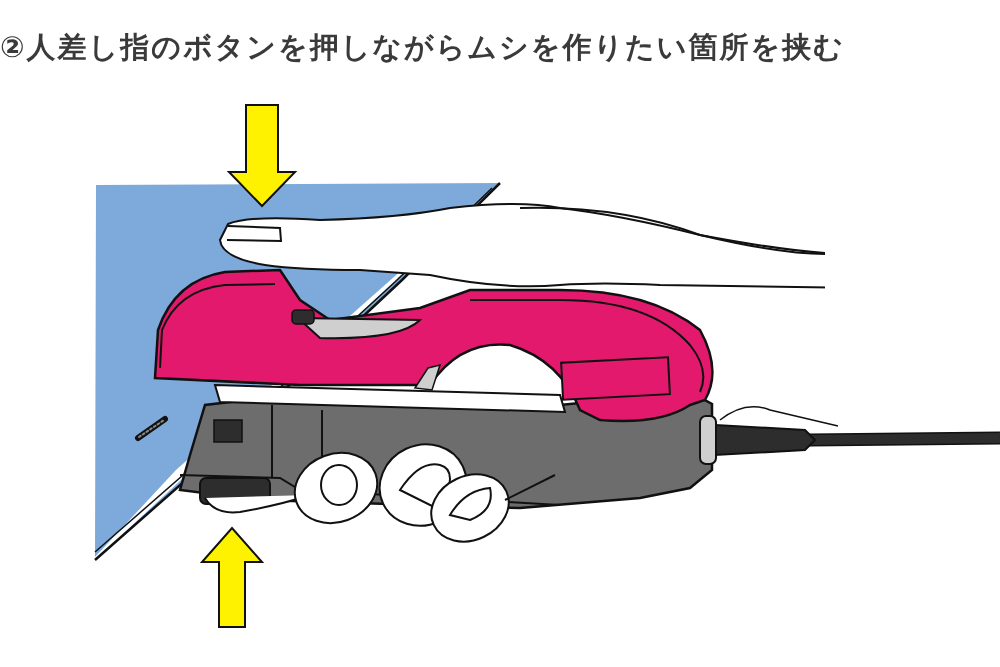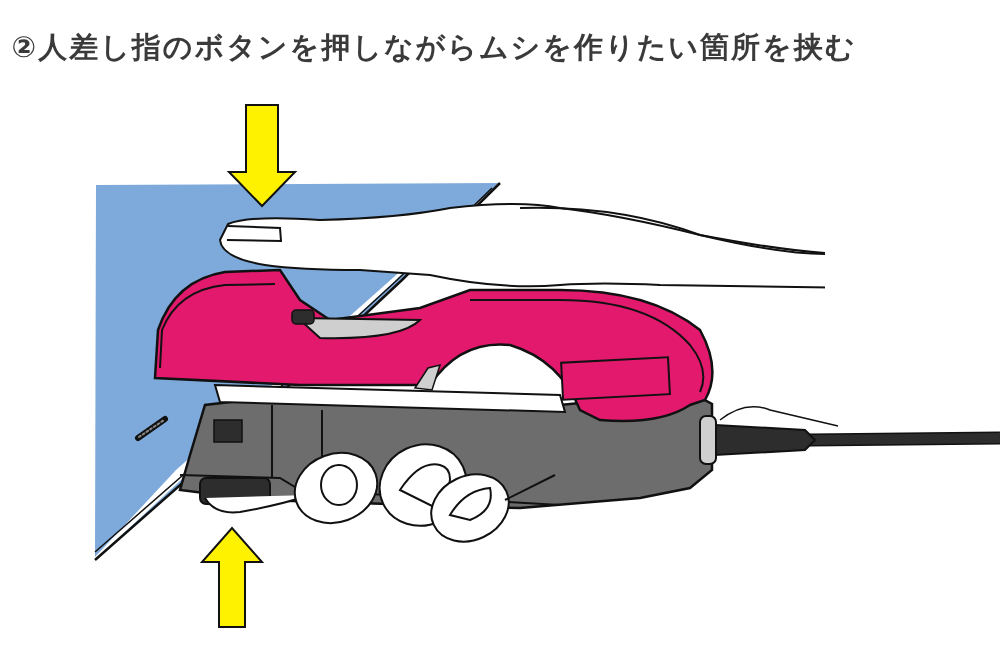--- a/index.html
+++ b/index.html
@@ -1,18 +1,18 @@
 <!DOCTYPE html>
 <html><head>
   <meta charset="utf-8">
   <style>
     html, body { margin: 0; padding: 0; background: #ffffff; }
     body { width: 1000px; height: 667px; overflow: hidden; position: relative; }
     .title {
-      position: absolute; left: 0; top: 28px; width: 868px; text-align: center;
+      position: absolute; left: 0; top: 28px; width: 868px; 
       font-family: "DejaVu Sans", sans-serif; font-weight: bold; font-size: 29px;
       color: #3a3a3a; letter-spacing: 2px;
     }
     .illus { position: absolute; left: 0; top: 0; width: 1000px; height: 667px; }
   </style>
 </head>
 <body>
 
 <div class="title">②人差し指のボタンを押しながらムシを作りたい箇所を挟む</div>
 

